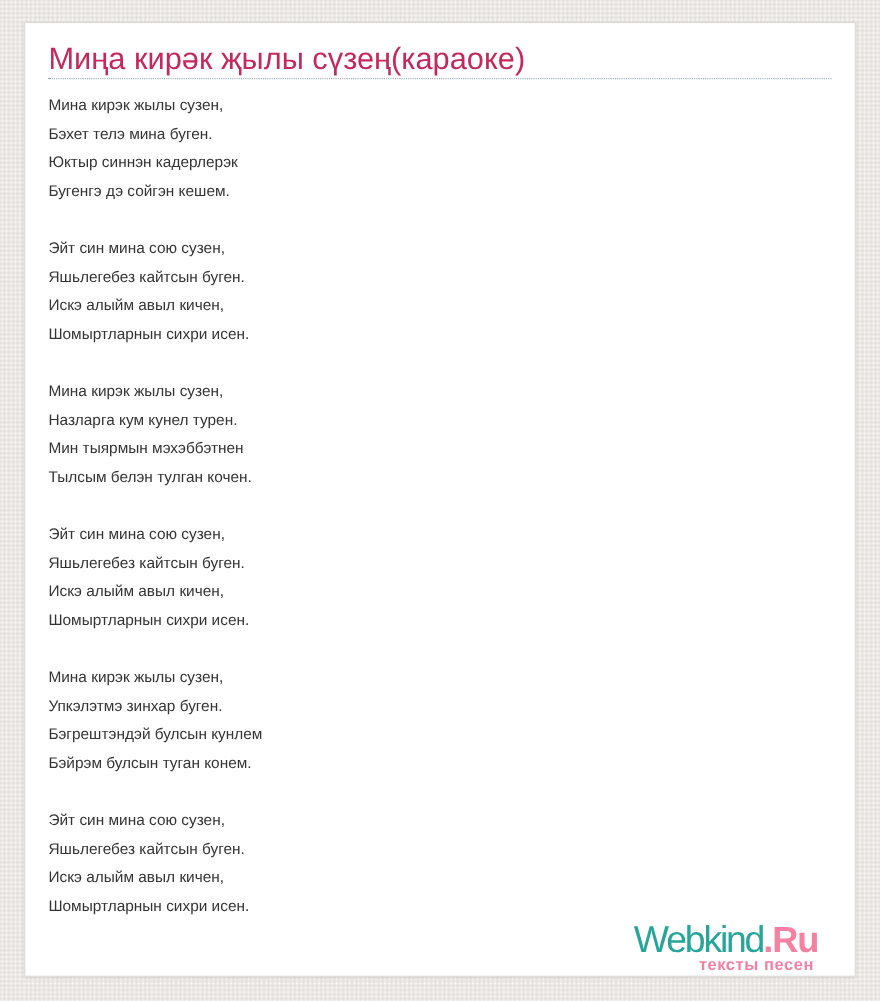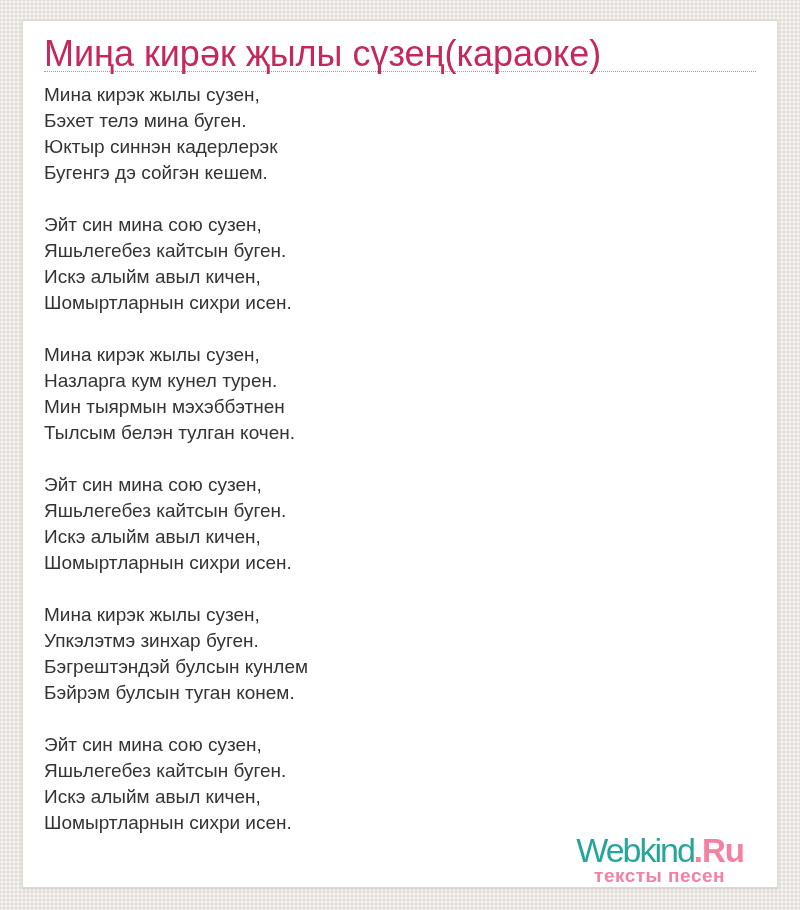--- a/index.html
+++ b/index.html
@@ -31,21 +31,21 @@
     box-shadow: 0 1px 3px rgba(0,0,0,0.10);
   }
   .card-inner {
     padding: 16px 21px 0 21px;
     position: relative;
     height: 100%;
     box-sizing: border-box;
   }
   .page-title {
     margin: 0;
-    font-size: 36px;
+    font-size: 28px;
     line-height: 34px;
     font-weight: 400;
     color: #c5295c;
     letter-spacing: 0;
   }
   .subtitle {
     margin: 2px 0 0 0;
     font-size: 17px;
     line-height: 20px;
     color: #3a3a3a;
@@ -54,21 +54,21 @@
   .artist-link {
     color: #49a3b0;
     text-decoration: none;
     cursor: pointer;
   }
   .header-block {
     border-bottom: 1px dotted #8ea6b2;
   }
   .lyrics {
     margin-top: 10px;
-    font-size: 19px;
+    font-size: 14px;
     line-height: 26px;
     color: #343434;
     white-space: pre-line;
   }
   .logo {
     position: absolute;
     right: 33px;
     bottom: 2px;
     text-align: right;
     text-decoration: none;
@@ -83,22 +83,22 @@
   }
   .logo-suffix {
     font-size: 33px;
     font-weight: 700;
     letter-spacing: -1px;
     color: #f481a1;
   }
   .logo-tagline {
     display: block;
     margin-top: -1px;
-    margin-right: 19px;
-    font-size: 19px;
+    margin-right: 4px;
+    font-size: 15px;
     font-weight: 700;
     color: #f481a1;
     letter-spacing: 0.5px;
   }
 </style>
 </head>
 <body>
 
 <div class="card">
   <div class="card-inner">

